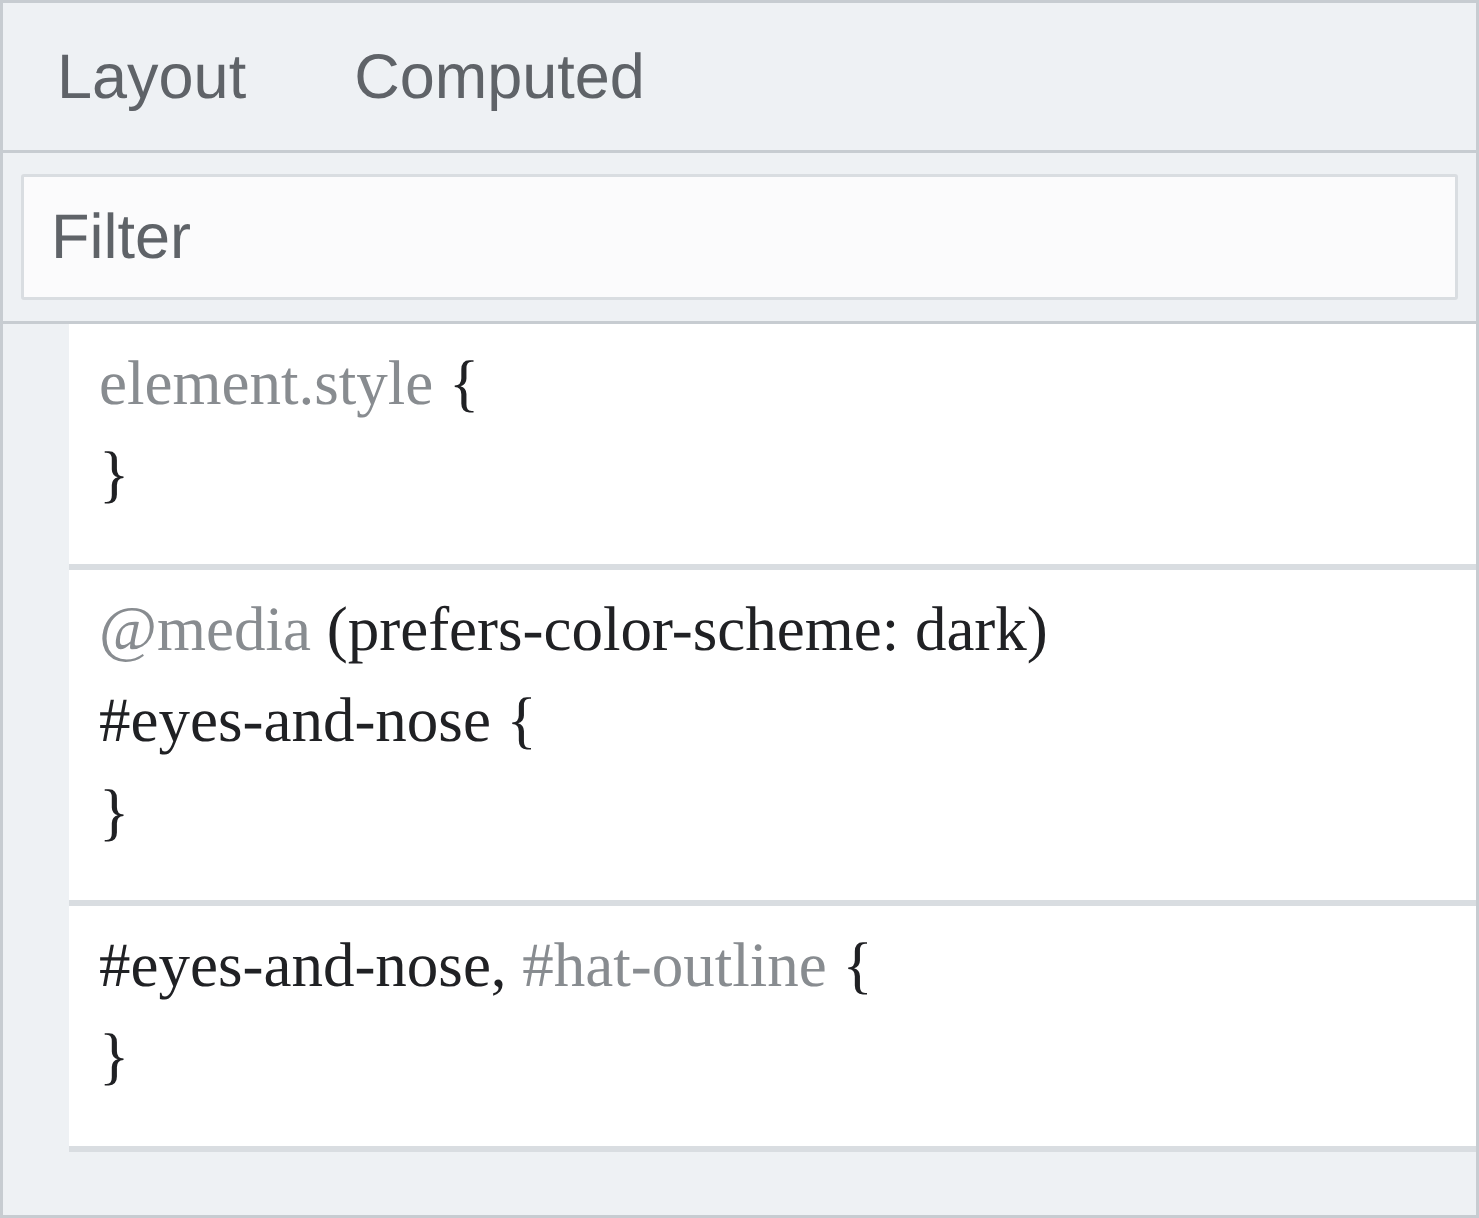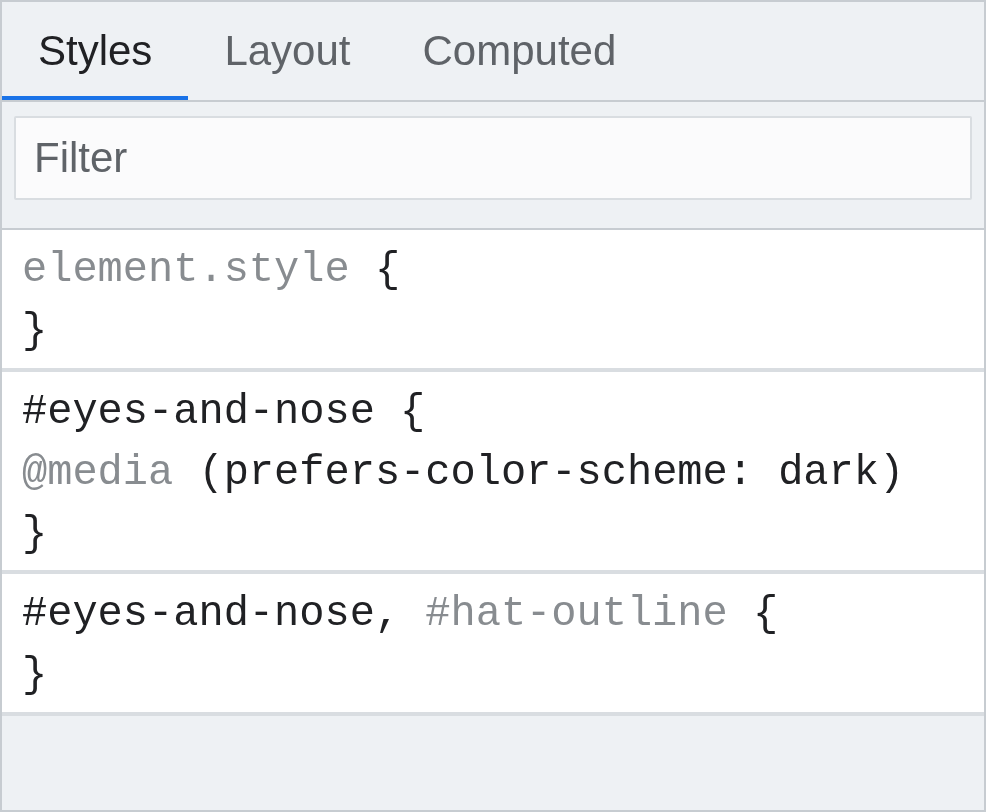--- a/index.html
+++ b/index.html
@@ -43,21 +43,21 @@
     position: absolute;
     left: 0; right: 0; bottom: -2px;
     height: 6px;
     background: #1a73e8;
   }
   .tab.lastcut {
     padding-right: 0;
     flex: 0 0 auto;
   }
   .filter-row {
-    padding: 14px 12px 28px 12px;
+    padding: 14px 12px 14px 12px;
     border-bottom: 2px solid #c7ccd1;
     background: #eef1f4;
   }
   .filter-input {
     width: 100%;
     font-size: 42px;
     padding: 16px 18px;
     background: #fbfbfc;
     border: 2px solid #d9dde1;
     border-radius: 2px;
@@ -66,25 +66,26 @@
   }
   .filter-input::placeholder { color: #5f6368; }
   .rules {
     flex: 1;
     background: #eef1f4;
     overflow: hidden;
   }
   .rule-block {
     background: #ffffff;
     border-bottom: 4px solid #d9dde1;
-    padding: 10px 20px 6px 20px;
-    font-family: Liberation Mono, monospace;
+    padding: 10px 20px 28px 20px;
+    font-family: Liberation Serif, serif;
     font-size: 42px;
     line-height: 1.45;
     color: #202124;
+    margin-left: 44px;
   }
   .sel-gray { color: #888c90; }
   .sel-black { color: #202124; }
   .atrule-kw { color: #888c90; }
   .atrule-cond { color: #202124; }
   .decl-line { padding-left: 60px; }
   .prop { color: #c8221f; }
   .colon, .semi, .brace { color: #202124; }
   .swatch {
     display: inline-block;
@@ -96,46 +97,45 @@
   .valtext { color: #3a3d41; }
   .overridden { text-decoration: line-through; text-decoration-thickness: 3px; }
   .overridden .prop { color: #c8221f; }
 </style>
 </head>
 <body>
 
 <div class="panel">
 
   <div class="tabs">
-    <div class="tab active">Styles</div>
     <div class="tab">Layout</div>
     <div class="tab">Computed</div>
   </div>
 
   <div class="filter-row">
     <input class="filter-input" type="text" placeholder="Filter" style="">
   </div>
 
   <div class="rules">
 
     <div class="rule-block">
       <span class="sel-gray">element.style</span>
       <span> </span><span class="brace">{</span>
       <div><span class="brace">}</span></div>
     </div>
 
     <div class="rule-block">
       <div>
-        <span class="sel-black">#eyes-and-nose</span>
-        <span> </span><span class="brace">{</span>
-      </div>
-      <div>
         <span class="atrule-kw">@media</span>
         <span> </span>
         <span class="atrule-cond">(prefers-color-scheme: dark)</span>
+      </div>
+      <div>
+        <span class="sel-black">#eyes-and-nose</span>
+        <span> </span><span class="brace">{</span>
       </div>
       <div><span class="brace">}</span></div>
     </div>
 
     <div class="rule-block">
       <div>
         <span class="sel-black">#eyes-and-nose</span><span class="sel-black">, </span><span class="sel-gray">#hat-outline</span>
         <span> </span><span class="brace">{</span>
       </div>
       <div><span class="brace">}</span></div>

